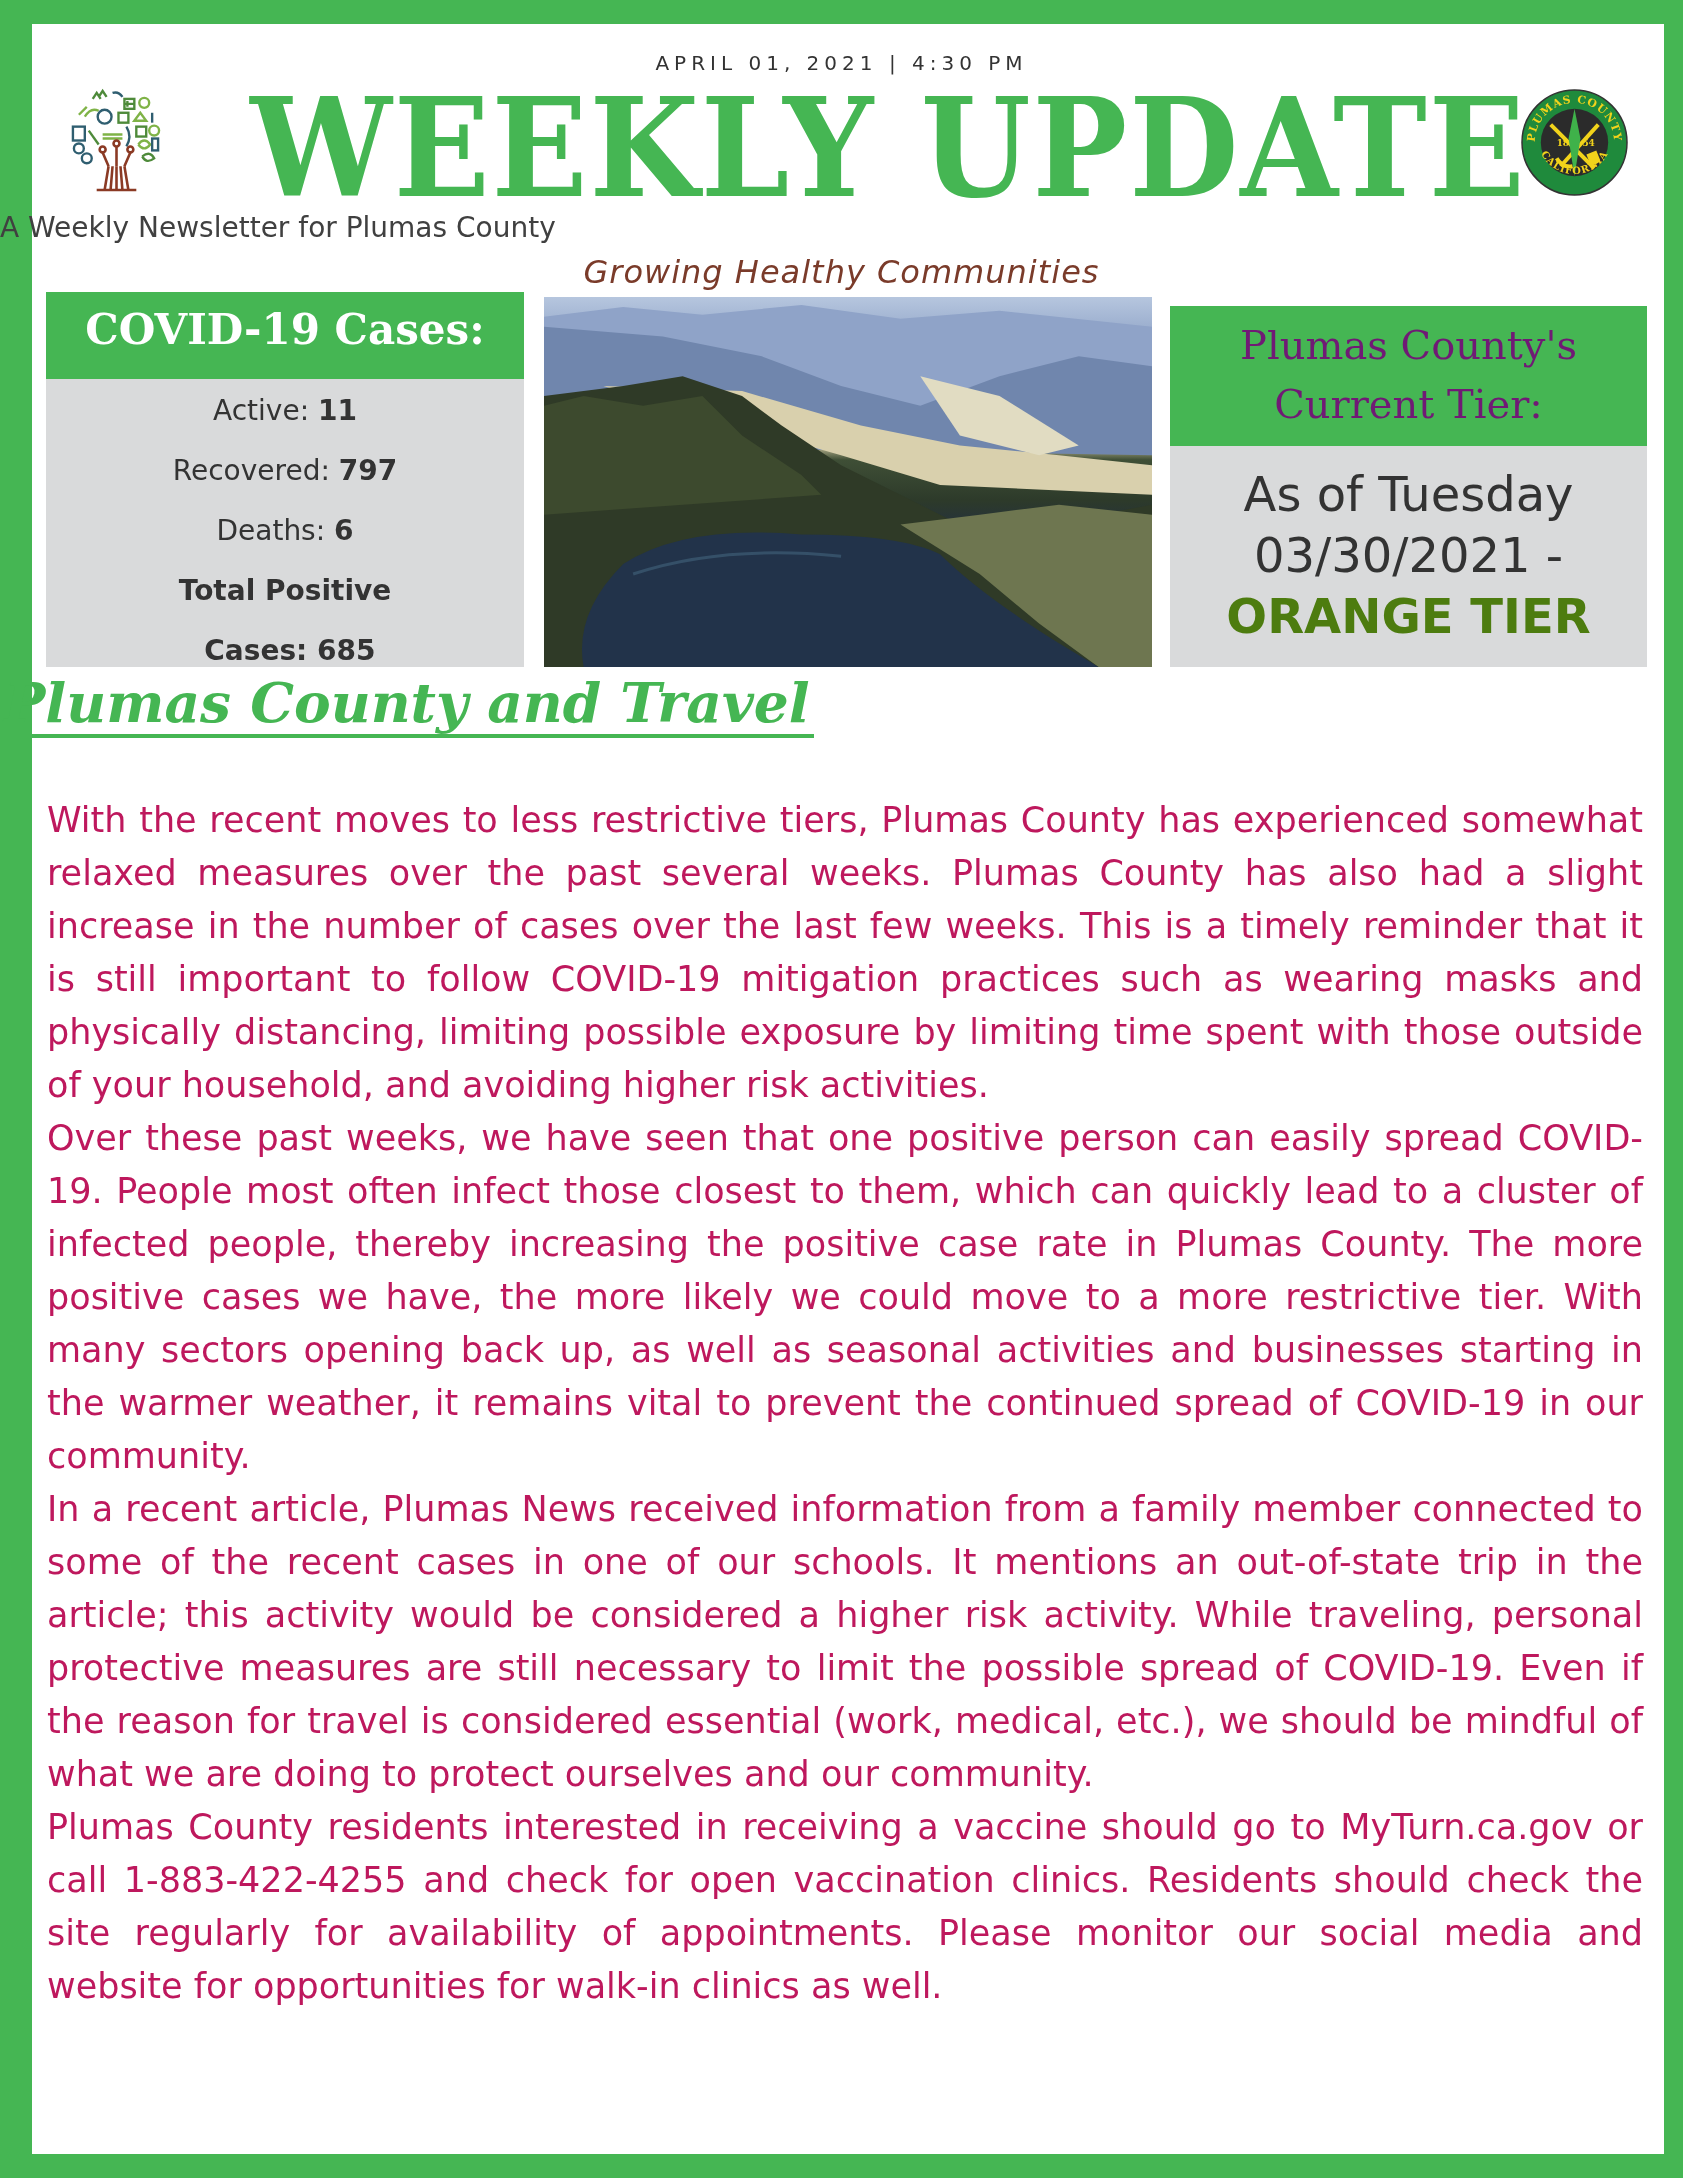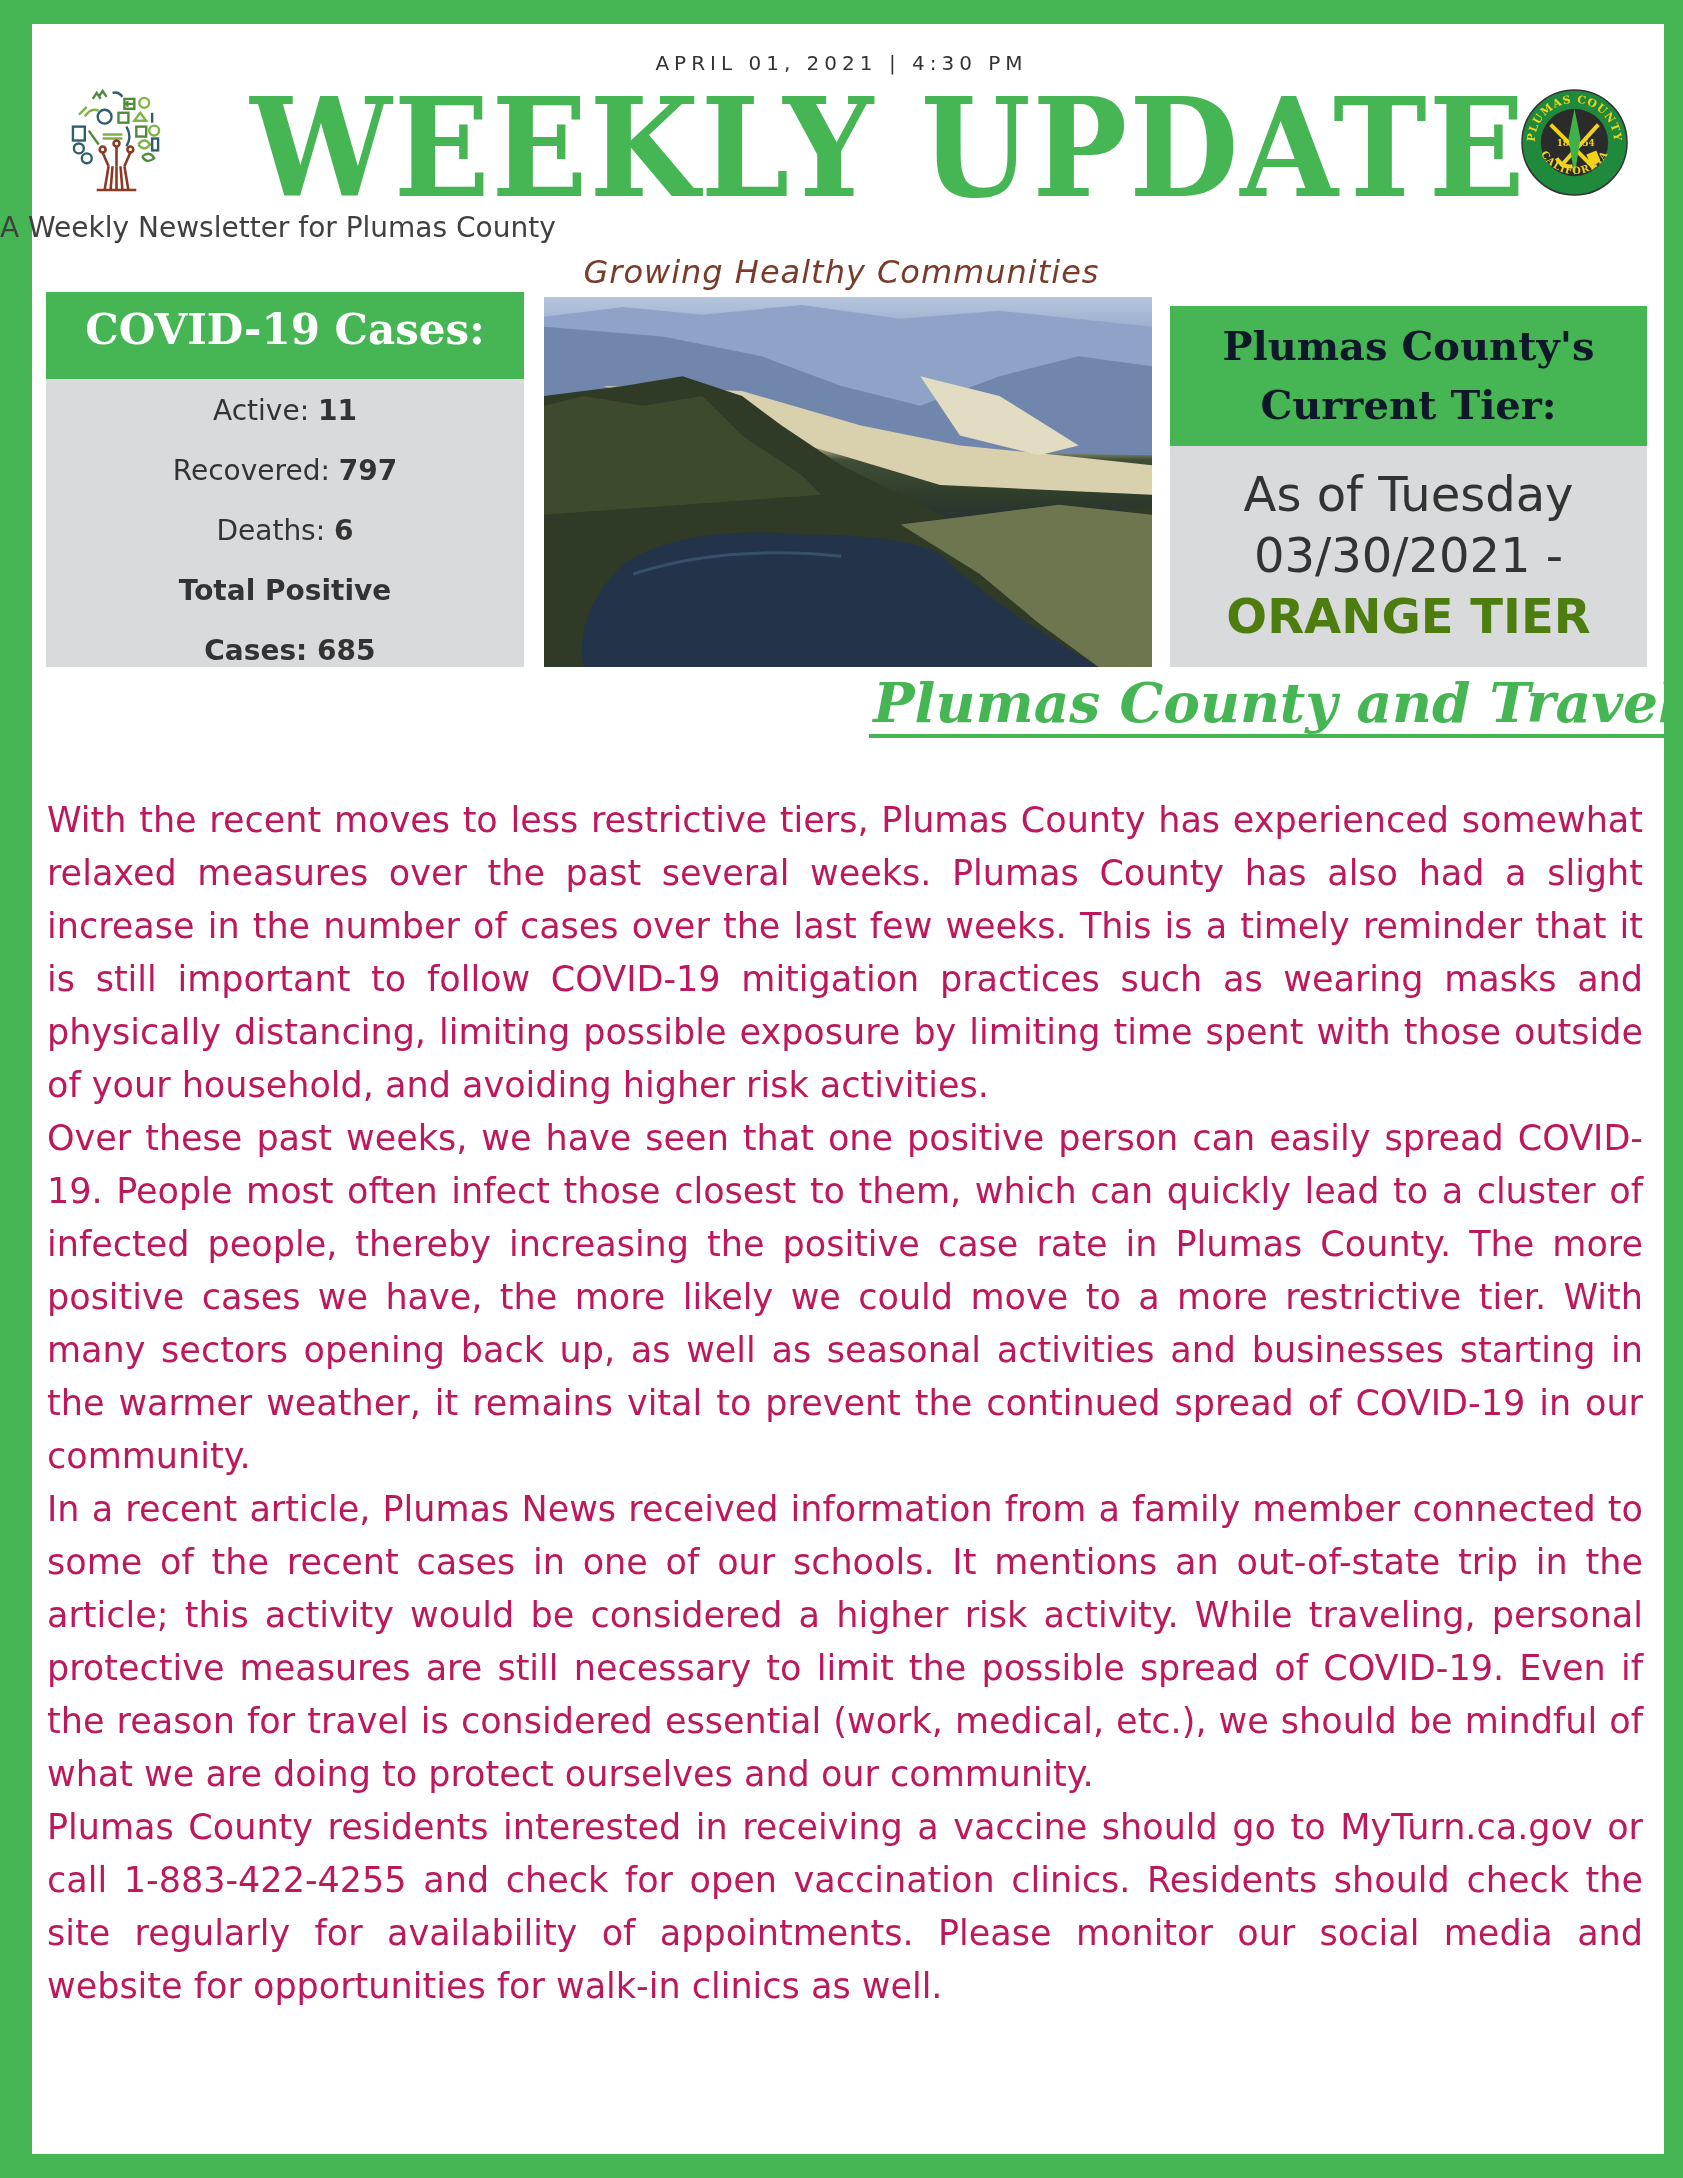--- a/index.html
+++ b/index.html
@@ -51,29 +51,29 @@
   .stats-body b { font-weight: bold; }
   .stats-body .total { font-weight: bold; }
 
   .photo {
     position: absolute; left: 544px; top: 297px; width: 608px; height: 370px; overflow: hidden;
     background: linear-gradient(180deg, #b6c6de 0%, #8a9fc4 14%, #6e83a7 24%, #d6cfae 34%, #c9c09c 40%, #3f4f36 44%, #2d3a2a 55%, #233040 64%, #1f2e3f 80%, #2a3442 100%);
   }
 
   .tier-box { position: absolute; left: 1170px; top: 306px; width: 477px; height: 361px; background: #d9dadb; }
   .tier-head {
-    height: 140px; background: #45b653; color: #0f172a; text-align: center;
-    font-family: "DejaVu Serif", "Liberation Serif", serif; font-weight: bold;
+    height: 140px; background: #45b653; color: #701a75; text-align: center;
+    font-family: "DejaVu Serif", "Liberation Serif", serif; font-weight: normal;
     font-size: 40px; line-height: 59px; padding-top: 10px; box-sizing: border-box;
   }
   .tier-body { text-align: center; font-size: 48px; line-height: 61px; padding-top: 18px; color: #333; }
   .tier-name { color: #4d7c0f; font-weight: bold; }
 
   .article-title {
-    position: absolute; left: 0; width: 1683px; top: 671px; text-align: right;
+    position: absolute; left: 0; width: 1683px; top: 671px; text-align: left;
   }
   .article-title span {
     display: inline-block; color: #45b653;
     font-family: "DejaVu Serif", "Liberation Serif", serif; font-style: italic; font-weight: bold;
     font-size: 55px; line-height: 63px;
     border-bottom: 4px solid #45b653; padding: 0 4px 0 4px;
   }
 
   .article-body {
     position: absolute; left: 47px; top: 746px; width: 1596px;

